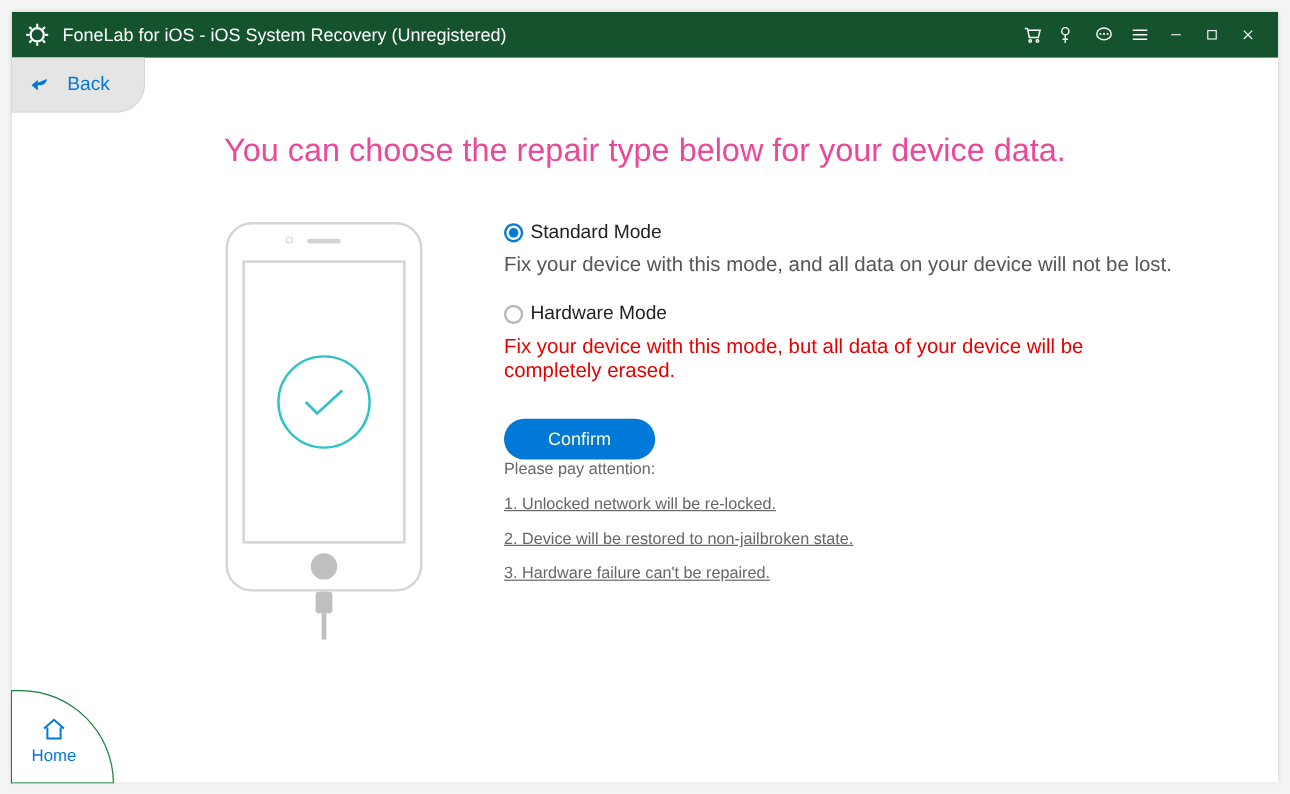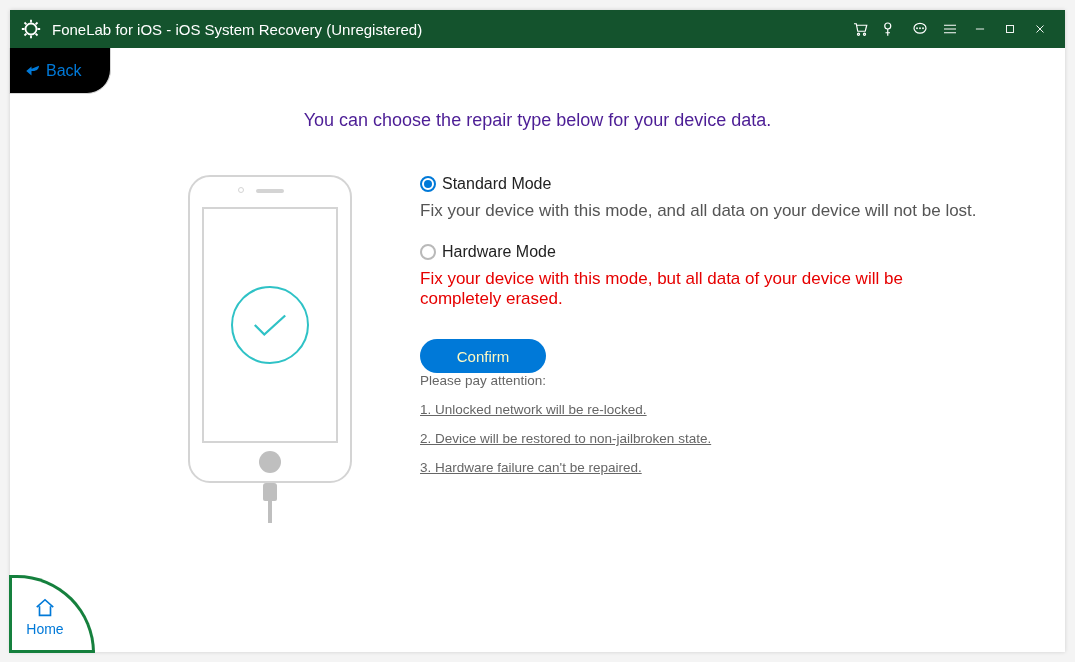--- a/index.html
+++ b/index.html
@@ -53,42 +53,42 @@
     .titlebar .tb-icon svg { width: 18px; height: 18px; stroke: #fff; fill: none; stroke-width: 1.6; }
     .titlebar .win-ctrl svg { width: 14px; height: 14px; }
 
     
     .back-tab {
       position: absolute;
       top: 38px; left: -1px;
       height: 46px;
       padding: 0 28px 0 14px;
       display: flex; align-items: center;
-      gap: 4px;
+      gap: 14px;
       border: 1px solid #d7d7d7;
       border-top: none;
       border-bottom-right-radius: 24px;
-      background: #000000;
+      background: #e5e5e5;
       color: #0079d8;
       font-size: 16px;
       cursor: pointer;
       z-index: 5;
     }
     .back-tab svg { width: 18px; height: 14px; fill: #0079d8; }
 
     
     .content {
       flex: 1;
       position: relative;
       padding-top: 62px;
     }
     .heading {
       text-align: center;
-      font-size: 18px;
-      color: #4c1d95;
+      font-size: 27px;
+      color: #ec4899;
       font-weight: 400;
       margin-bottom: 44px;
     }
     .cols {
       display: flex;
       padding: 0 80px 0 150px;
       gap: 40px;
     }
     .phone-col {
       width: 220px;
@@ -159,21 +159,21 @@
 
     .attention { font-size: 13.5px; color: #666; }
     .attention .att-title { margin-bottom: 14px; }
     .attention .att-row { margin-bottom: 14px; text-decoration: underline; }
 
     
     .home-fab {
       position: absolute;
       bottom: -1px; left: -1px;
       width: 86px; height: 78px;
-      border: 3px solid #15803d;
+      border: 1px solid #15803d;
       border-top-right-radius: 80px;
       background: #fff;
       display: flex; flex-direction: column; align-items: center; justify-content: center;
       padding-right: 14px; padding-top: 6px;
       color: #0079d8; font-size: 14px;
       cursor: pointer;
     }
     .home-fab svg { width: 22px; height: 22px; stroke: #0079d8; fill: none; stroke-width: 1.8; margin-bottom: 2px; }
   </style>
 </head>

